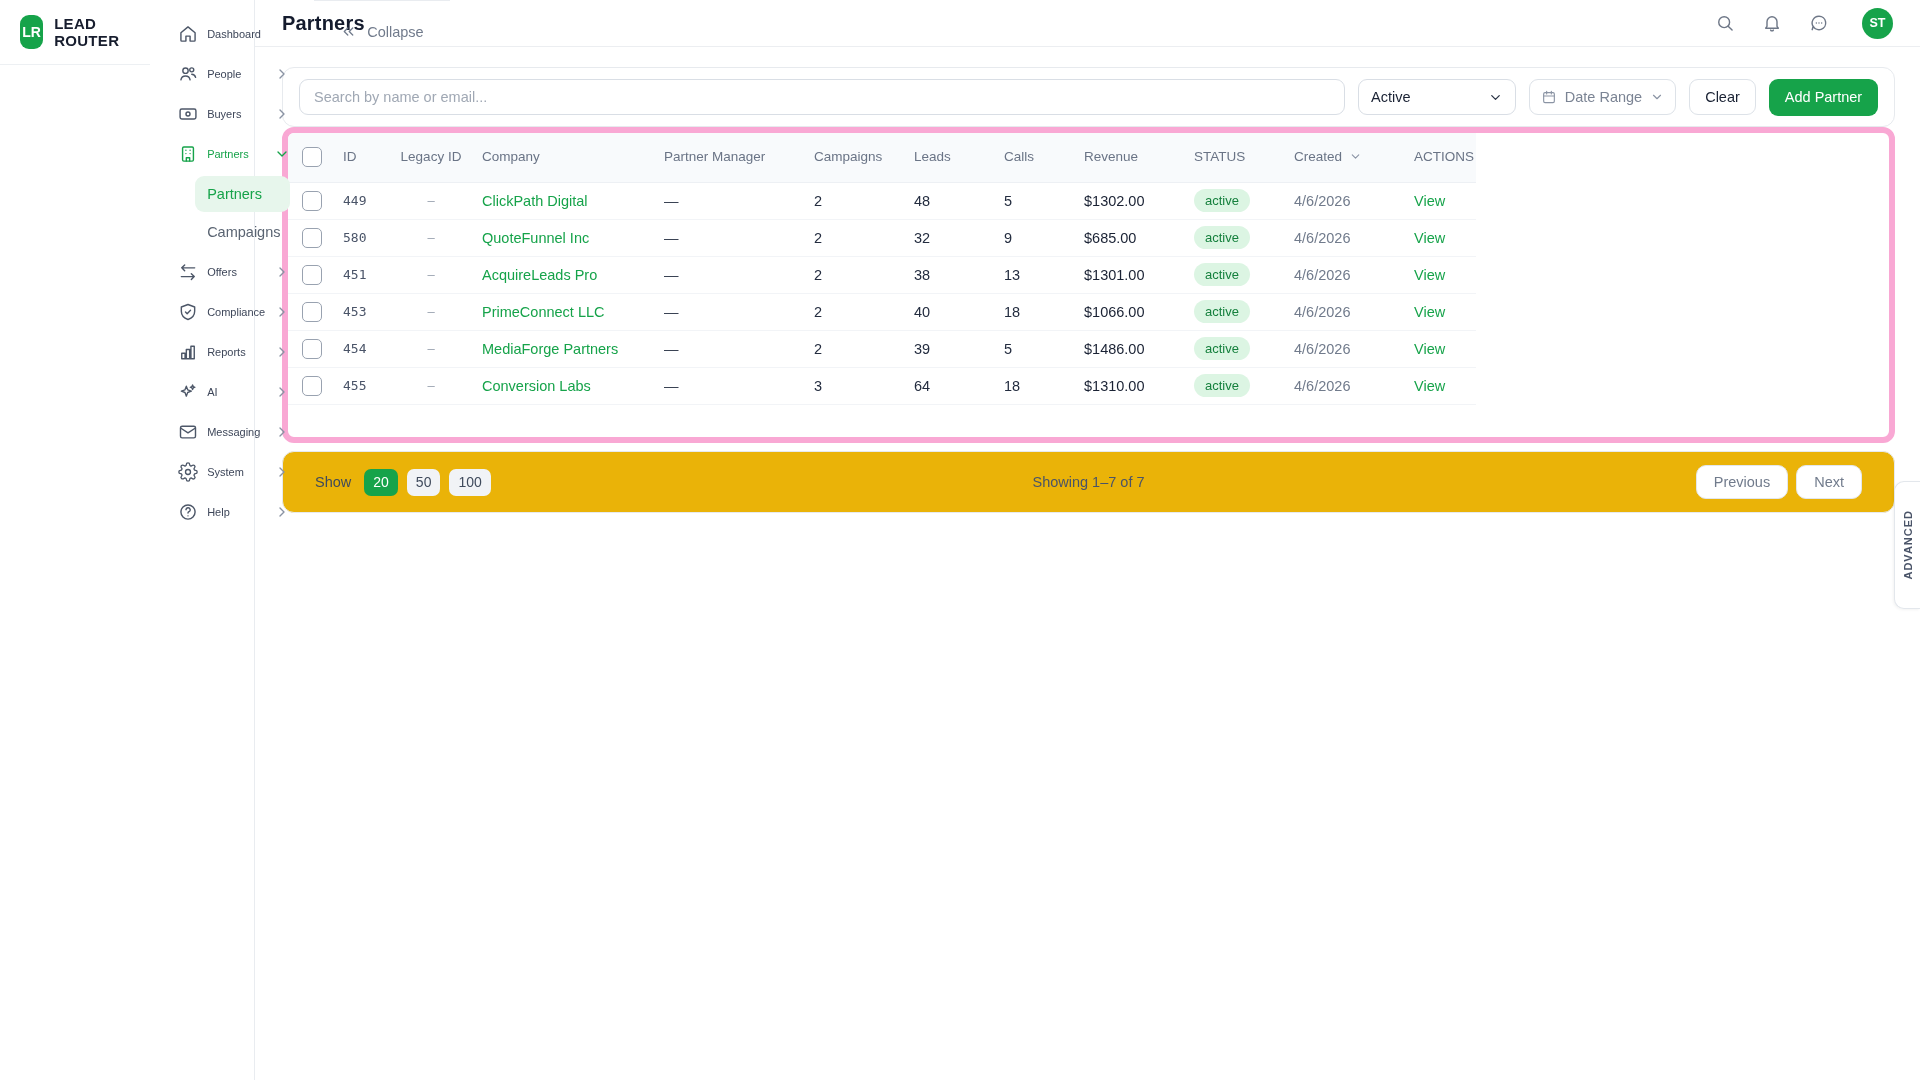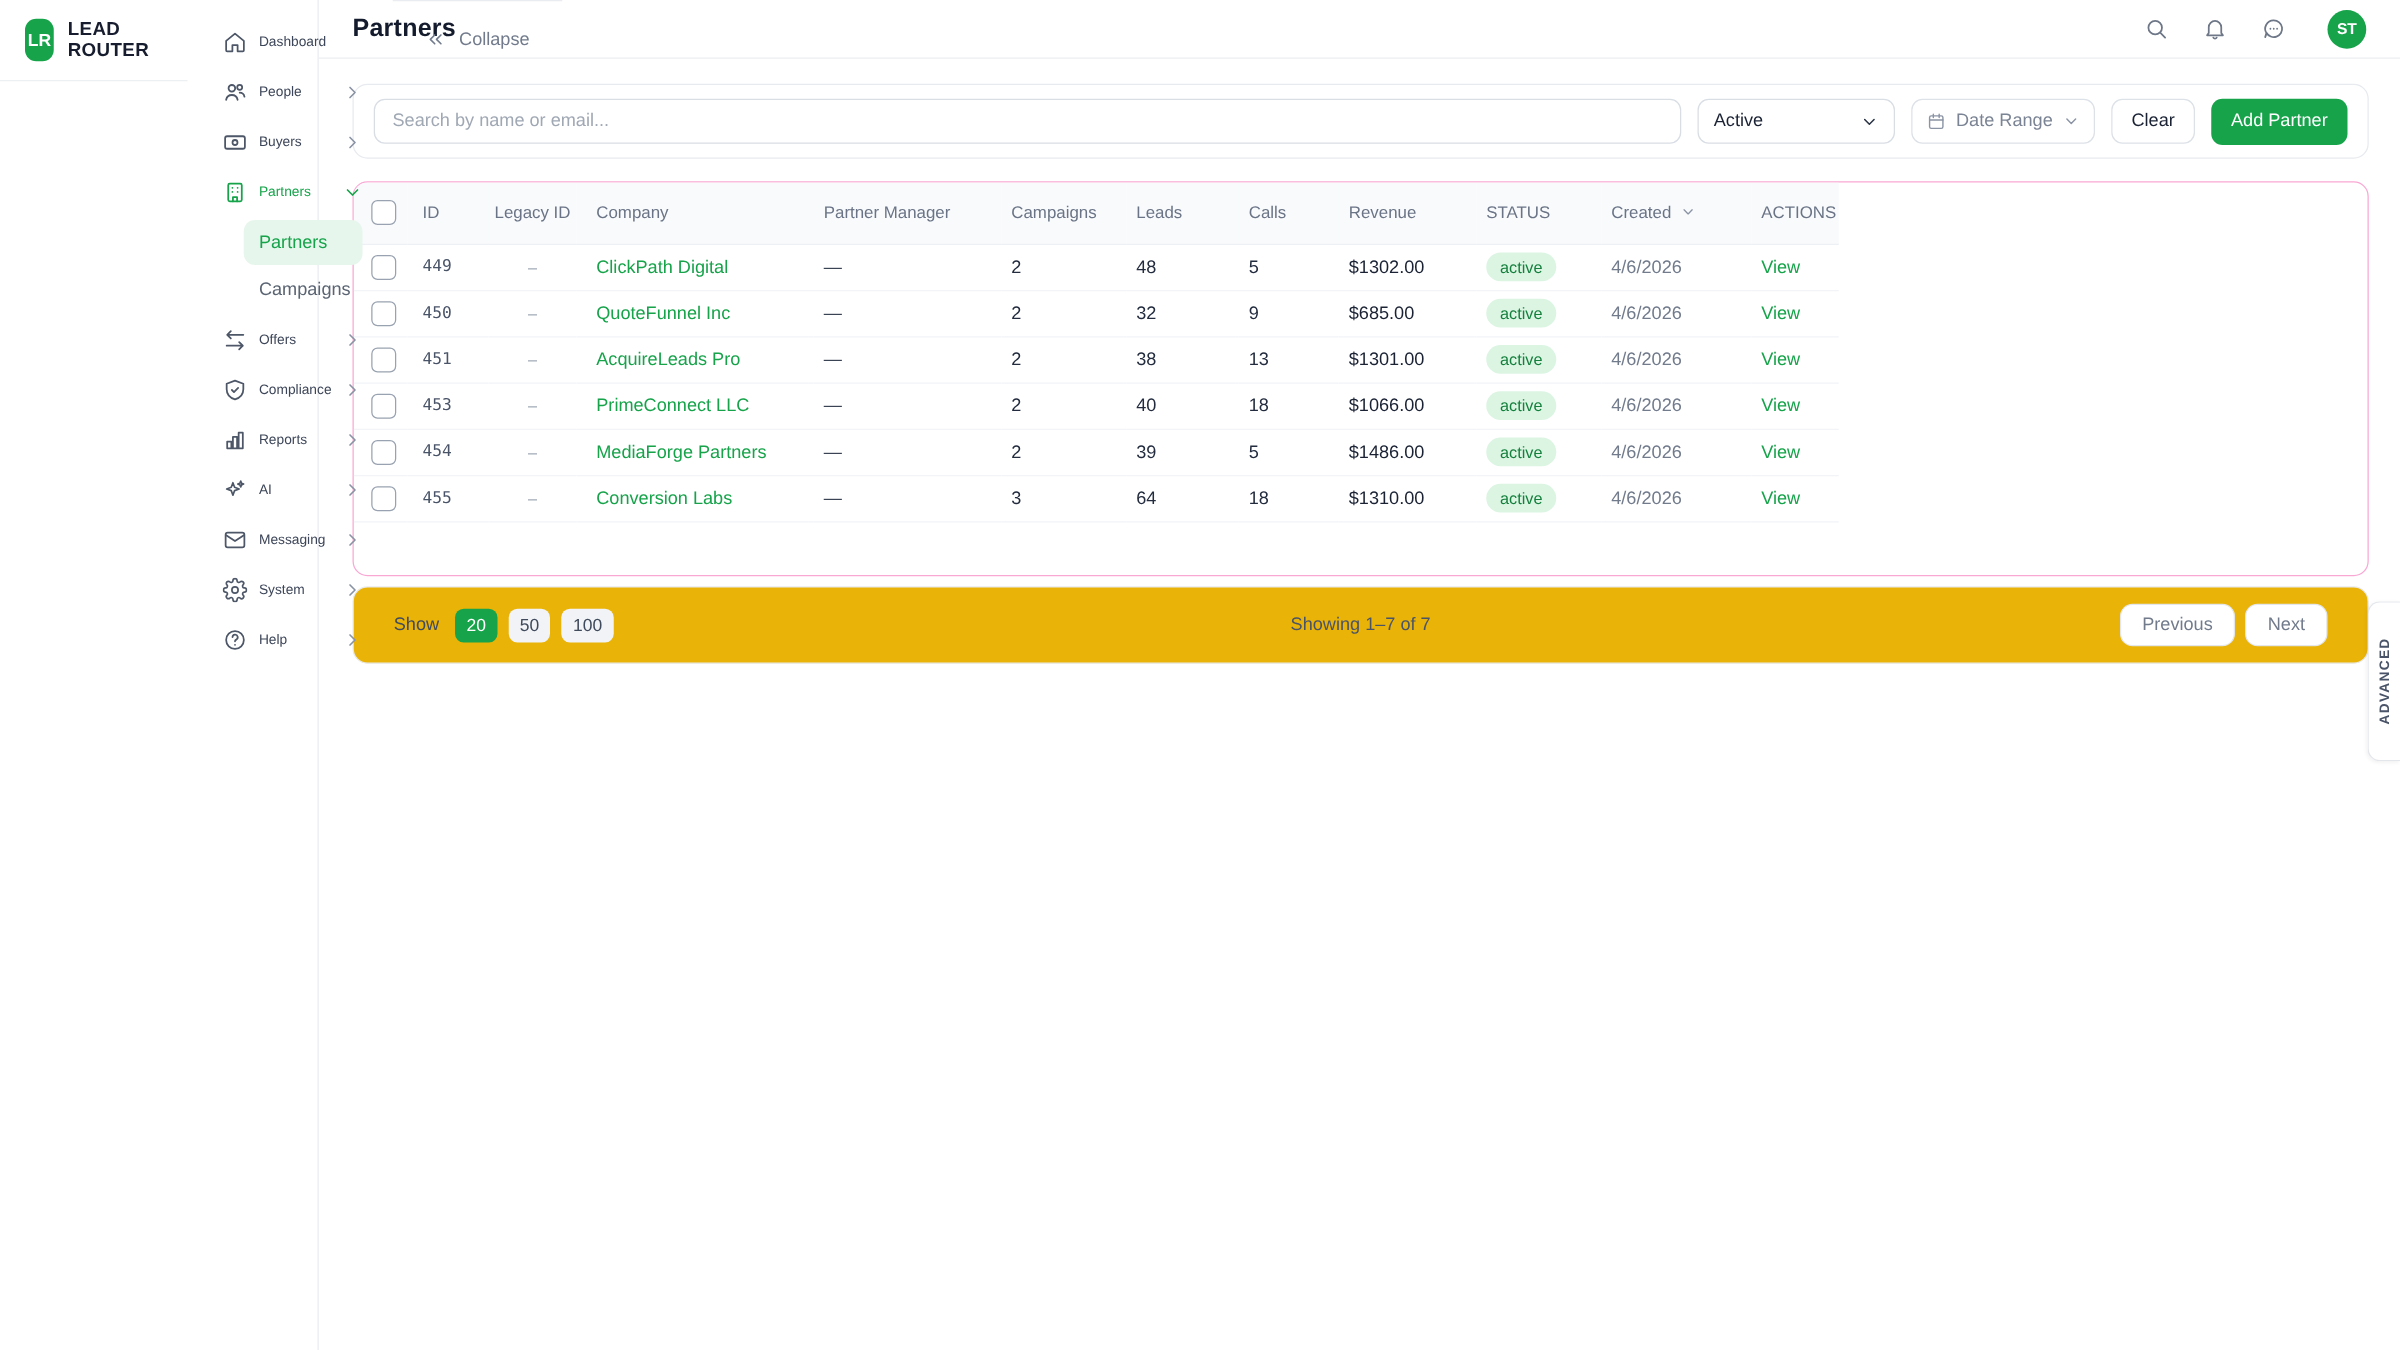--- a/index.html
+++ b/index.html
@@ -57,21 +57,21 @@
   .date-btn .icon{ width:16px; height:16px; color:#8b94a4; }
   .date-btn .chev{ width:14px; height:14px; }
   .clear-btn{ width:67px; height:36px; border:1px solid #dde2e8; border-radius:9px; background:#fff;
               font-size:14.5px; color:#1a2234; display:flex; align-items:center; justify-content:center;
               cursor:pointer; font-family:"Liberation Sans",sans-serif; }
   .add-btn{ width:109px; height:37px; border:none; border-radius:9px; background:#16a34a; color:#fff;
             font-size:14.5px; display:flex; align-items:center; justify-content:center; cursor:pointer;
             font-family:"Liberation Sans",sans-serif; }
 
   
-  .table-card{ margin-top:18px; border:1px solid #f9a8d4; border-radius:12px; background:#fff;
+  .table-card{ border:6px solid #f9a8d4; border-radius:12px; background:#fff;
                overflow:hidden; min-height:316px; }
   table{ border-collapse:collapse; table-layout:fixed; width:1188px; }
   thead tr{ background:#f8fafc; }
   th{ height:49px; font-weight:400; color:#6a7486; font-size:13.5px; text-align:left;
       padding:0 8px; border-bottom:1px solid #edf0f4; line-height:1.25; }
   th.c-sel{ padding-left:14px; } th.c-id{ padding-left:12px; }
   th.c-legacy{ text-align:center; padding:0 4px; }
   th.c-company{ padding-left:16px; }
   th.sortable{ cursor:pointer; }
   th .sort-chev{ display:inline-block; vertical-align:-2px; width:13px; height:13px; color:#8b94a5; margin-left:7px;}
@@ -375,21 +375,21 @@
               <td class="c-calls">5</td>
               <td class="c-revenue">$1302.00</td>
               <td class="c-status"><span class="badge">active</span></td>
               <td class="c-created">4/6/2026</td>
               <td class="c-actions"><a>View</a></td>
             </tr>
             <tr>
               <td class="c-sel">
                 <div class="cb"></div>
               </td>
-              <td class="c-id">450</td>
+              <td class="c-id">580</td>
               <td class="c-legacy">–</td>
               <td class="c-company"><a>QuoteFunnel Inc</a></td>
               <td class="c-manager">—</td>
               <td class="c-campaigns">2</td>
               <td class="c-leads">32</td>
               <td class="c-calls">9</td>
               <td class="c-revenue">$685.00</td>
               <td class="c-status"><span class="badge">active</span></td>
               <td class="c-created">4/6/2026</td>
               <td class="c-actions"><a>View</a></td>

